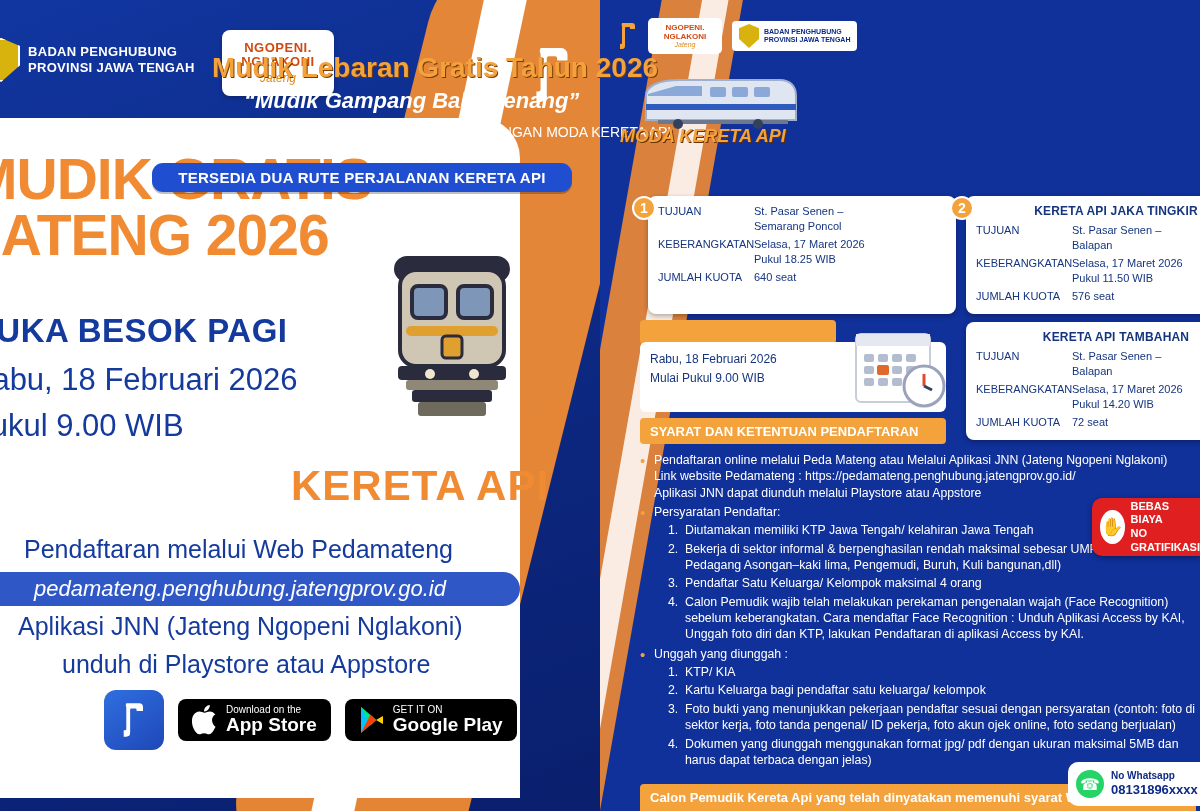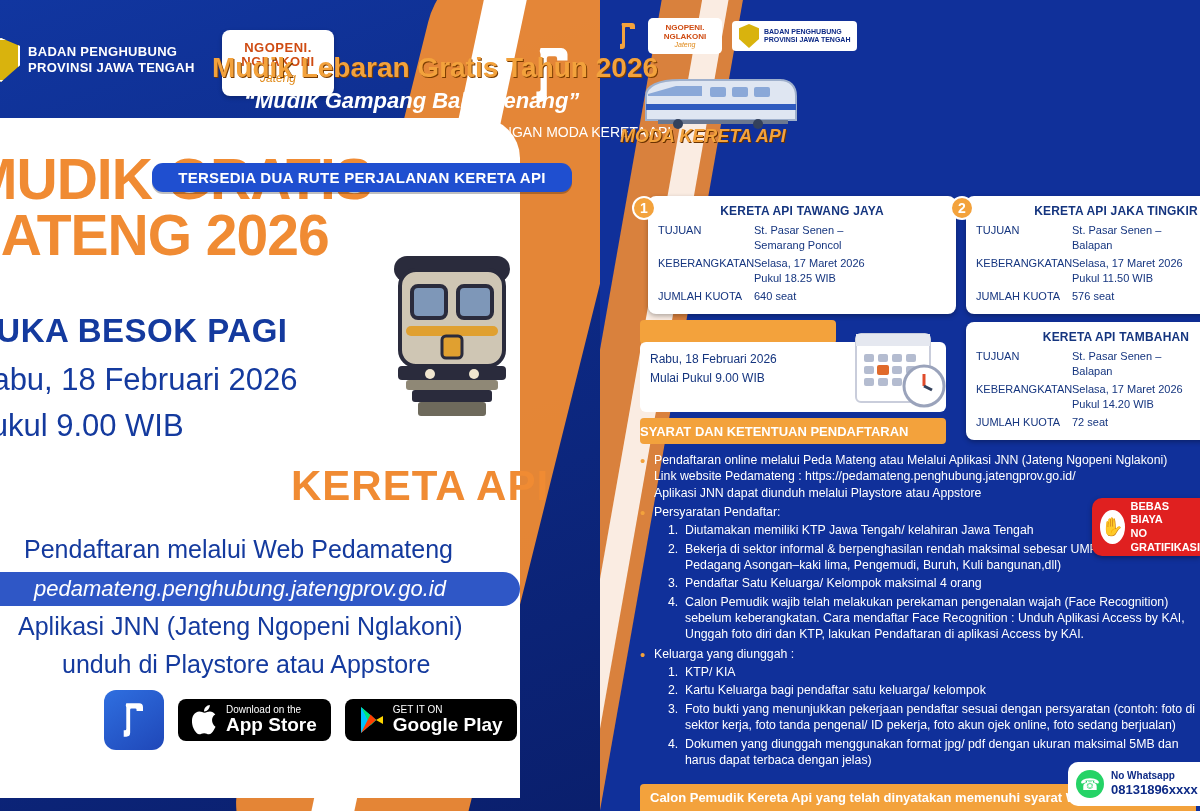--- a/index.html
+++ b/index.html
@@ -255,21 +255,21 @@
   .jadwal-card {
     position: absolute; left: 640px; top: 342px; width: 306px; height: 70px;
     background: #fff; border-radius: 6px; padding: 8px 10px;
   }
   .jadwal-card div { color: #15357f; font-size: 12px; line-height: 1.6;}
   .calendar-ill { position: absolute; left: 850px; top: 324px; width: 100px; height: 88px; }
 
   .syarat-header {
     position: absolute; left: 640px; top: 418px;
     width: 306px; height: 26px; background: #f3a23c; border-radius: 4px;
-    display: flex; align-items: center; 
+    display: flex; align-items: center; padding-left: 10px;
   }
   .syarat-header span { color: #fff; font-weight: bold; font-size: 13px;}
 
   .syarat-body {
     position: absolute; left: 640px; top: 452px; width: 556px; height: 330px;
     color: #fff; font-size: 12.3px; line-height: 1.33;
   }
   .syarat-body ul { list-style: none; }
   .syarat-body > ul > li { position: relative; padding-left: 14px; margin-bottom: 3px;}
   .syarat-body > ul > li::before {
@@ -458,21 +458,20 @@
   <div class="moda-label" style="left:620px;">MODA KERETA API</div>
 
   <div class="rute-banner">
     <span>TERSEDIA DUA RUTE PERJALANAN KERETA API</span>
   </div>
 
   <div class="badge-num" style="left:632px; top:196px;">
     <span>1</span>
   </div>
   <div class="card card-rute1">
-    <h4>KERETA API TAWANG JAYA</h4>
     <div class="kv">
       <div class="k">TUJUAN</div>
       <div class="v"><span>St. Pasar Senen –</span><span class="sub">Semarang Poncol</span></div>
     </div>
     <div class="kv">
       <div class="k">KEBERANGKATAN</div>
       <div class="v"><span>Selasa, 17 Maret 2026</span><span class="sub">Pukul 18.25 WIB</span></div>
     </div>
     <div class="kv">
       <div class="k">JUMLAH KUOTA</div>
@@ -560,21 +559,21 @@
       <li>
         <span>Persyaratan Pendaftar:</span>
         <ol class="sub-ol">
           <li>Diutamakan memiliki KTP Jawa Tengah/ kelahiran Jawa Tengah</li>
           <li>Bekerja di sektor informal &amp; berpenghasilan rendah maksimal sebesar UMP (Ojek, ART, Pedagang Asongan–kaki lima, Pengemudi, Buruh, Kuli bangunan,dll)</li>
           <li>Pendaftar Satu Keluarga/ Kelompok maksimal 4 orang</li>
           <li>Calon Pemudik wajib telah melakukan perekaman pengenalan wajah (Face Recognition) sebelum keberangkatan. Cara mendaftar Face Recognition : Unduh Aplikasi Access by KAI, Unggah foto diri dan KTP, lakukan Pendaftaran di aplikasi Access by KAI.</li>
         </ol>
       </li>
       <li>
-        <span>Keluarga yang diunggah :</span>
+        <span>Unggah yang diunggah :</span>
         <ol class="sub-ol">
           <li>KTP/ KIA</li>
           <li>Kartu Keluarga bagi pendaftar satu keluarga/ kelompok</li>
           <li>Foto bukti yang menunjukkan pekerjaan pendaftar sesuai dengan persyaratan (contoh: foto di sektor kerja, foto tanda pengenal/ ID pekerja, foto akun ojek online, foto sedang berjualan)</li>
           <li>Dokumen yang diunggah menggunakan format jpg/ pdf dengan ukuran maksimal 5MB dan harus dapat terbaca dengan jelas)</li>
         </ol>
       </li>
     </ul>
   </div>
 

